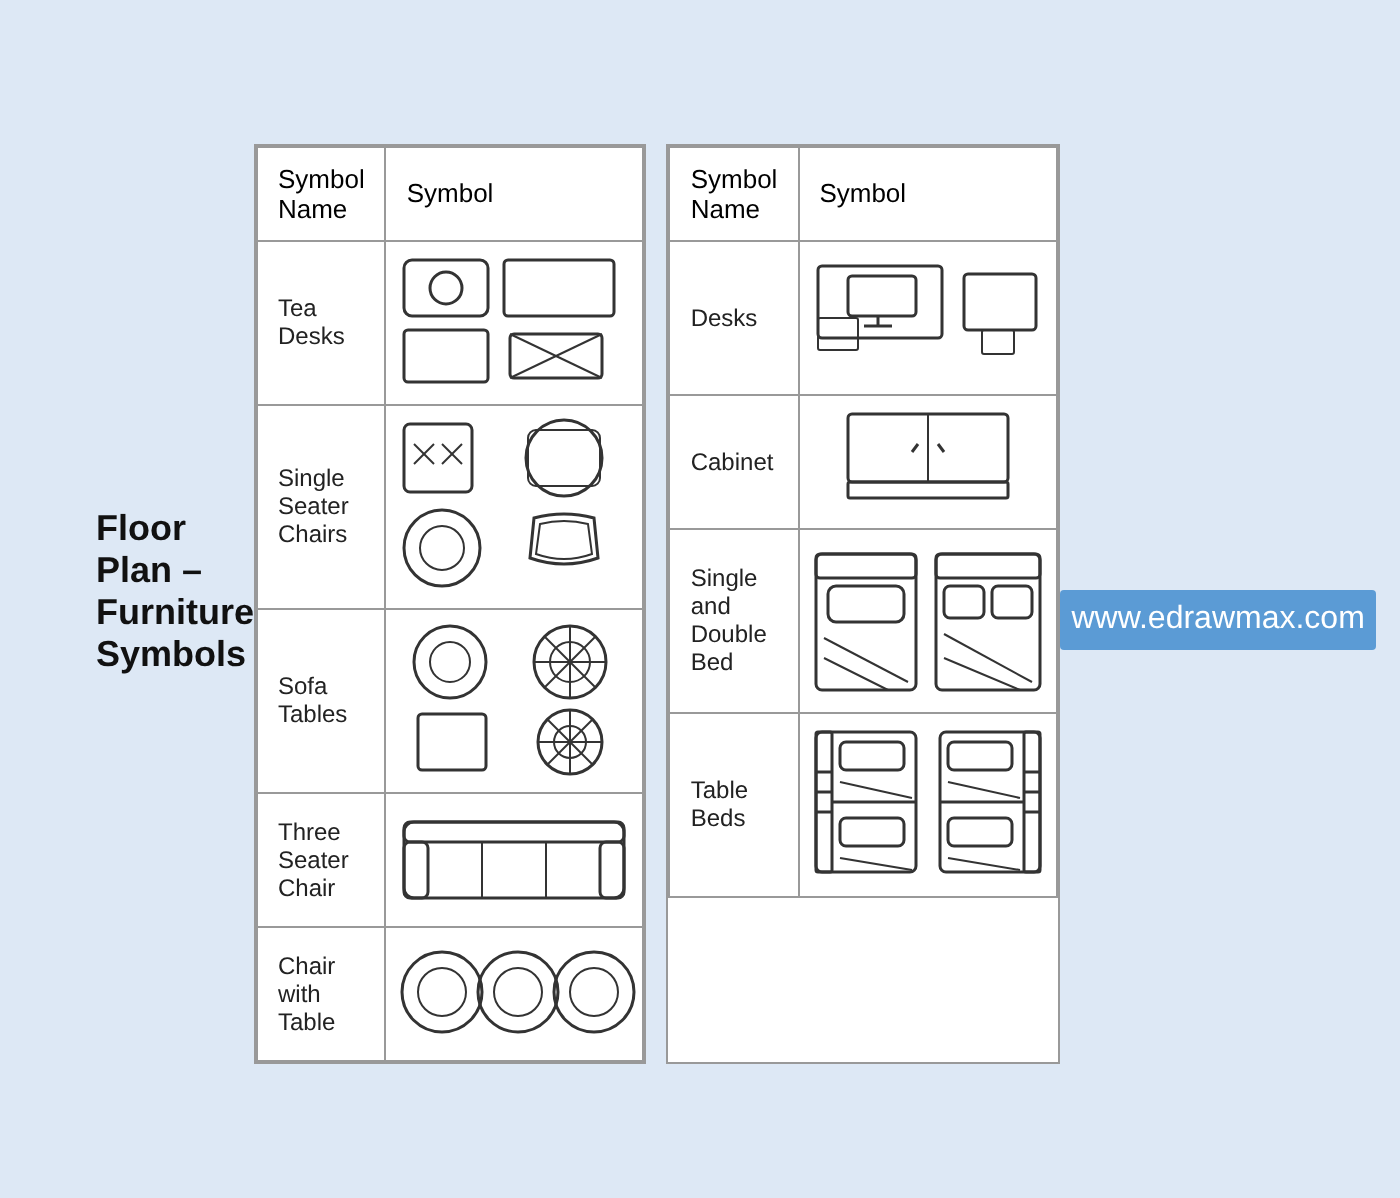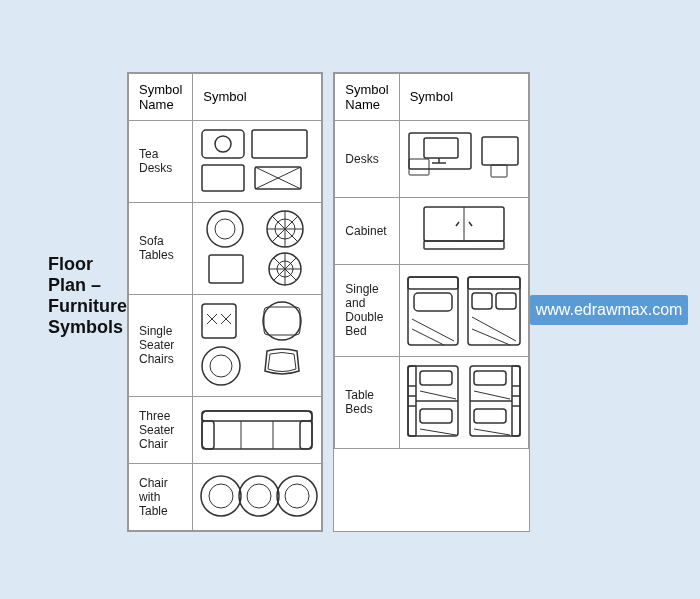--- a/index.html
+++ b/index.html
@@ -118,20 +118,43 @@
                 <rect x="5" y="40" width="42" height="26" rx="2" fill="none" stroke="#333" stroke-width="1.5"></rect>
 
                 <rect x="58" y="42" width="46" height="22" rx="2" fill="none" stroke="#333" stroke-width="1.5"></rect>
                 <line x1="58" y1="42" x2="104" y2="64" stroke="#333" stroke-width="1"></line>
                 <line x1="104" y1="42" x2="58" y2="64" stroke="#333" stroke-width="1"></line>
               </svg>
             </td>
           </tr>
 
           <tr>
+            <td>Single Seater Chairs</td>
+            <td class="symbol-cell">
+              <svg width="120" height="90" viewBox="0 0 120 90">
+
+                <rect x="5" y="5" width="34" height="34" rx="3" fill="none" stroke="#333" stroke-width="1.5"></rect>
+                <line x1="10" y1="15" x2="20" y2="25" stroke="#333" stroke-width="1"></line>
+                <line x1="20" y1="15" x2="10" y2="25" stroke="#333" stroke-width="1"></line>
+                <line x1="24" y1="15" x2="34" y2="25" stroke="#333" stroke-width="1"></line>
+                <line x1="34" y1="15" x2="24" y2="25" stroke="#333" stroke-width="1"></line>
+
+                <circle cx="85" cy="22" r="19" fill="none" stroke="#333" stroke-width="1.5"></circle>
+                <rect x="67" y="8" width="36" height="28" rx="4" fill="none" stroke="#333" stroke-width="1"></rect>
+
+                <circle cx="24" cy="67" r="19" fill="none" stroke="#333" stroke-width="1.5"></circle>
+                <circle cx="24" cy="67" r="11" fill="none" stroke="#333" stroke-width="1"></circle>
+
+                <path d="M70,52 Q85,48 100,52 L102,72 Q85,78 68,72 Z" fill="none" stroke="#333" stroke-width="1.5"></path>
+                <path d="M73,55 Q85,52 97,55 L99,70 Q85,75 71,70 Z" fill="none" stroke="#333" stroke-width="1"></path>
+              </svg>
+            </td>
+          </tr>
+
+          <tr>
             <td>Sofa Tables</td>
             <td class="symbol-cell">
               <svg width="120" height="80" viewBox="0 0 120 80">
 
                 <circle cx="28" cy="22" r="18" fill="none" stroke="#333" stroke-width="1.5"></circle>
                 <circle cx="28" cy="22" r="10" fill="none" stroke="#333" stroke-width="1"></circle>
 
                 <circle cx="88" cy="22" r="18" fill="none" stroke="#333" stroke-width="1.5"></circle>
                 <circle cx="88" cy="22" r="10" fill="none" stroke="#333" stroke-width="1"></circle>
 
@@ -141,43 +164,20 @@
                 <line x1="101" y1="9" x2="75" y2="35" stroke="#333" stroke-width="1"></line>
 
                 <rect x="12" y="48" width="34" height="28" rx="2" fill="none" stroke="#333" stroke-width="1.5"></rect>
 
                 <circle cx="88" cy="62" r="16" fill="none" stroke="#333" stroke-width="1.5"></circle>
                 <circle cx="88" cy="62" r="8" fill="none" stroke="#333" stroke-width="1"></circle>
                 <line x1="88" y1="46" x2="88" y2="78" stroke="#333" stroke-width="1"></line>
                 <line x1="72" y1="62" x2="104" y2="62" stroke="#333" stroke-width="1"></line>
                 <line x1="77" y1="51" x2="99" y2="73" stroke="#333" stroke-width="1"></line>
                 <line x1="99" y1="51" x2="77" y2="73" stroke="#333" stroke-width="1"></line>
-              </svg>
-            </td>
-          </tr>
-
-          <tr>
-            <td>Single Seater Chairs</td>
-            <td class="symbol-cell">
-              <svg width="120" height="90" viewBox="0 0 120 90">
-
-                <rect x="5" y="5" width="34" height="34" rx="3" fill="none" stroke="#333" stroke-width="1.5"></rect>
-                <line x1="10" y1="15" x2="20" y2="25" stroke="#333" stroke-width="1"></line>
-                <line x1="20" y1="15" x2="10" y2="25" stroke="#333" stroke-width="1"></line>
-                <line x1="24" y1="15" x2="34" y2="25" stroke="#333" stroke-width="1"></line>
-                <line x1="34" y1="15" x2="24" y2="25" stroke="#333" stroke-width="1"></line>
-
-                <circle cx="85" cy="22" r="19" fill="none" stroke="#333" stroke-width="1.5"></circle>
-                <rect x="67" y="8" width="36" height="28" rx="4" fill="none" stroke="#333" stroke-width="1"></rect>
-
-                <circle cx="24" cy="67" r="19" fill="none" stroke="#333" stroke-width="1.5"></circle>
-                <circle cx="24" cy="67" r="11" fill="none" stroke="#333" stroke-width="1"></circle>
-
-                <path d="M70,52 Q85,48 100,52 L102,72 Q85,78 68,72 Z" fill="none" stroke="#333" stroke-width="1.5"></path>
-                <path d="M73,55 Q85,52 97,55 L99,70 Q85,75 71,70 Z" fill="none" stroke="#333" stroke-width="1"></path>
               </svg>
             </td>
           </tr>
 
           <tr>
             <td>Three Seater Chair</td>
             <td class="symbol-cell">
               <svg width="120" height="55" viewBox="0 0 120 55">
 
                 <rect x="5" y="10" width="110" height="38" rx="5" fill="none" stroke="#333" stroke-width="1.5"></rect>

